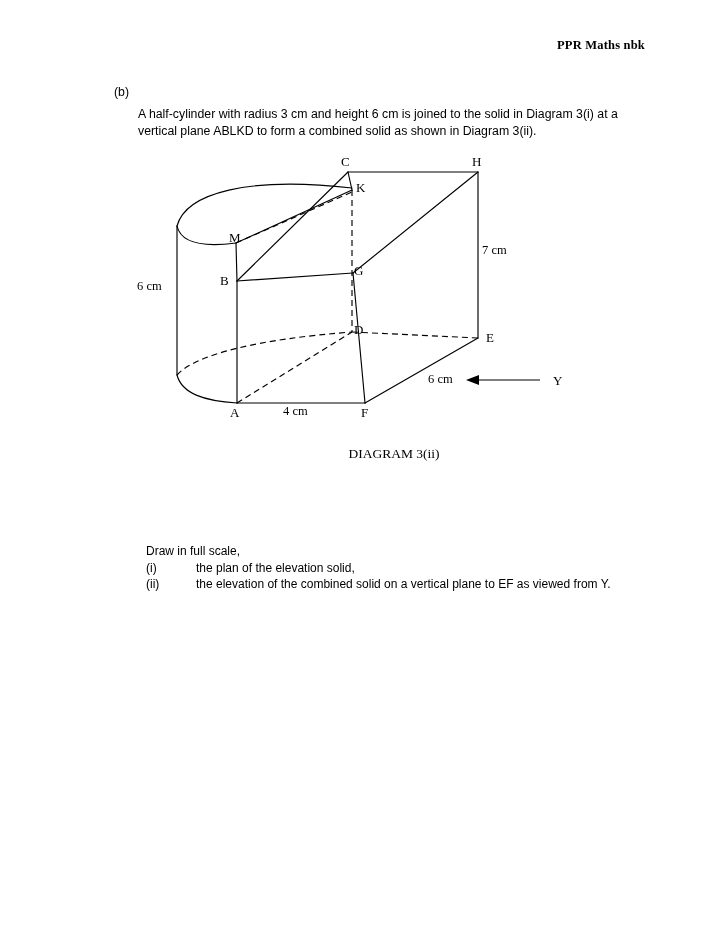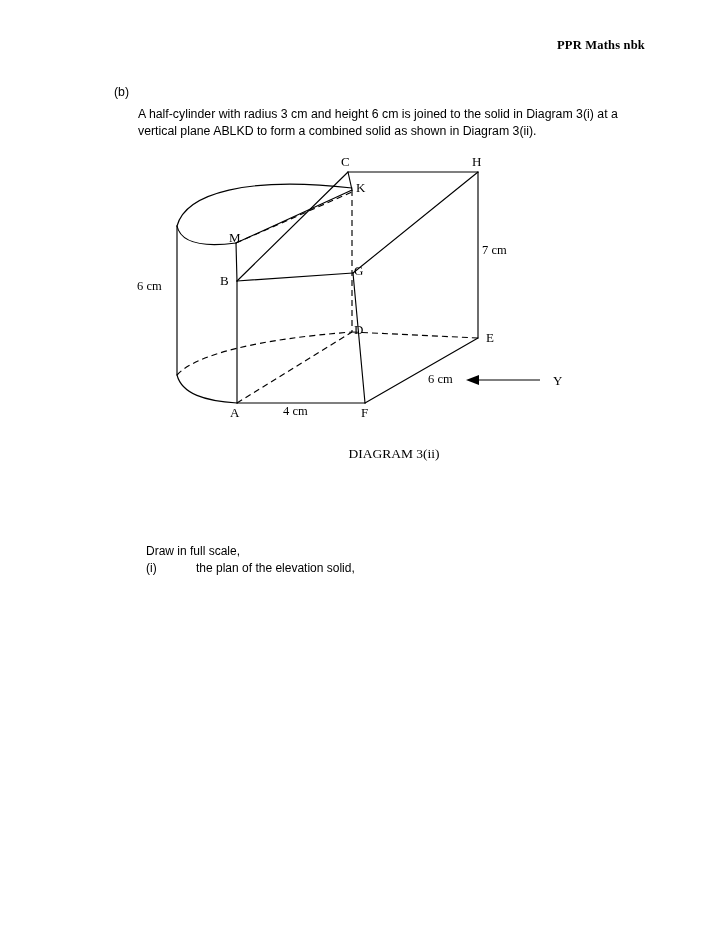--- a/index.html
+++ b/index.html
@@ -205,15 +205,19 @@
   </div>
 
   <div class="caption">DIAGRAM 3(ii)</div>
 
   <div class="instructions">
     <span class="lead">Draw in full scale,</span>
     <span class="row">
       <span class="marker">(i)</span>
       <span class="itext">the plan of the elevation solid,</span>
     </span>
+    <span class="row">
+      <span class="marker">(ii)</span>
+      <span class="itext">the elevation of the combined solid on a vertical plane to EF as viewed from Y.</span>
+    </span>
   </div>
 
 </div>
 
 </body></html>

